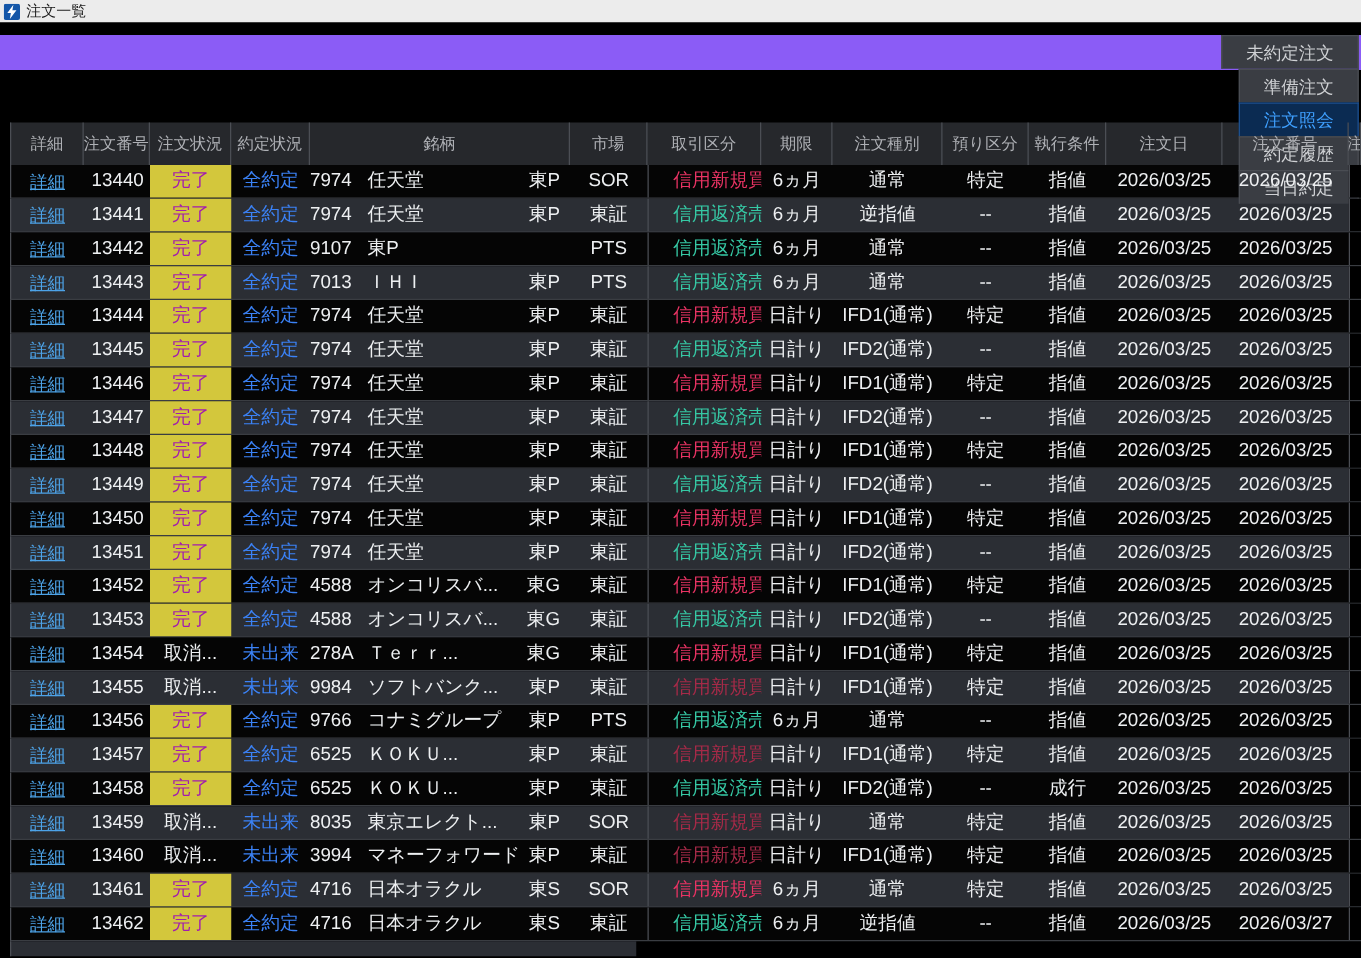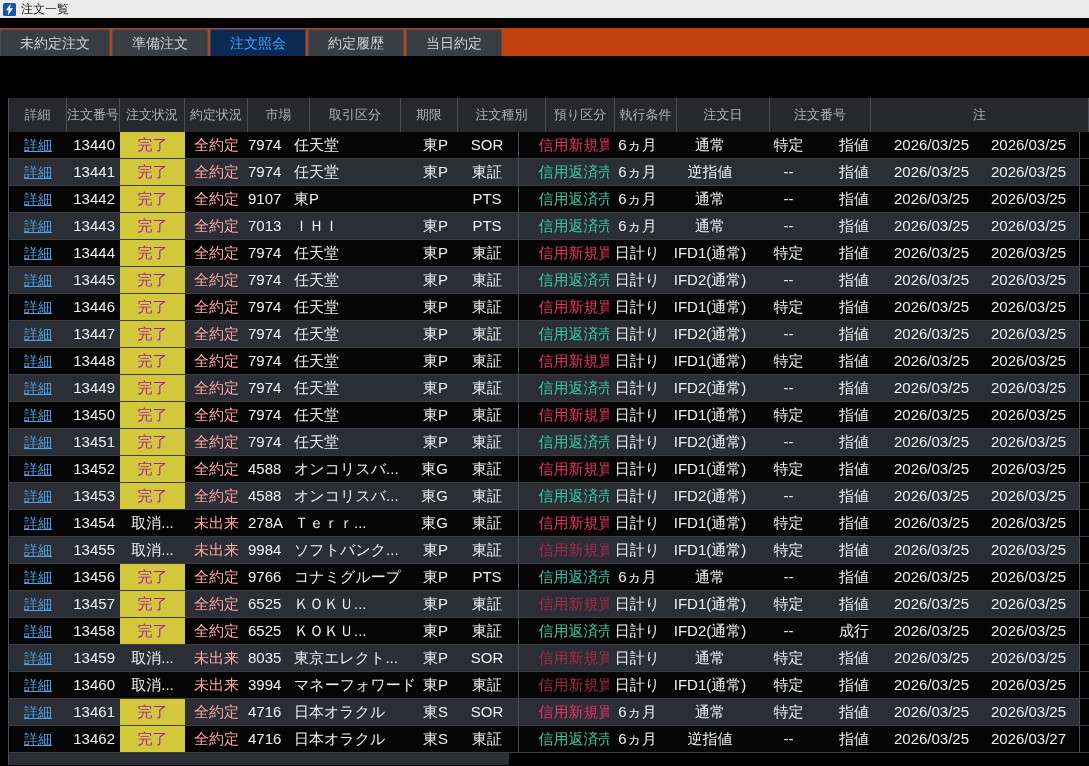--- a/index.html
+++ b/index.html
@@ -9,21 +9,21 @@
 
   
   .titlebar { height:18px; background:#ececec; display:flex; align-items:center;
               padding-left:3px; gap:5px; }
   .titlebar .app-icon { width:13px; height:13px; display:block; }
   .titlebar .title { font-size:12px; color:#1c1c1c; }
 
   .strip { height:10px; background:#000; }
 
   
-  .tabbar { height:28px; background:#c2410c; display:flex; align-items:flex-end; }
+  .tabbar { height:28px; background:#8b5cf6; display:flex; align-items:flex-end;flex-direction:column; }
   .tab { height:27px; line-height:26px; padding:0 19px; font-size:14px;
          background:#3a3d43; color:#cfd1d4; margin-right:2px; cursor:default;
          border:1px solid #4a4d53; border-bottom:none; }
   .tab.active { background:#0b2b52; color:#3fa0ff; border-color:#1c4f8e; }
 
   .gap { height:42px; background:#000; }
 
   
   .table { padding-left:8px; }
   .thead { display:flex; height:34px; background:#26282c; color:#aeb0b5;
@@ -49,21 +49,21 @@
   .cell.c-trade { border-left:1px solid #4b4e54;padding-left:24px; }
   .cell.c-extra { border-left:1px solid #4b4e54; background:#000; }
 
   .code { width:46px; flex:none; }
   .sname { flex:1; overflow:hidden; }
   .seg { flex:none; padding-right:8px; }
 
   a.detail-link { color:#4da3e8; text-decoration:underline; font-size:14px; cursor:pointer; }
 
   .cell.c-status.done { background:#d3c73c; color:#a21caf; }
-  .fillc { color:#fca5a5; }
+  .fillc { color:#3b82f6; }
 
   .trade-buy { color:#e83363; }
   .trade-buy-dim { color:#a62a48; }
   .trade-sell { color:#36c9a5; }
 
   .partial { height:12px; width:501px; background:#2b2e34; border-left:1px solid #4b4e54; }
 </style>
 </head>
 <body>
 
@@ -91,20 +91,21 @@
 
   <div class="table">
     <div class="thead">
       <div class="th c-detail">詳細</div>
       <div class="th c-ono right">
         <span>注文番号</span>
           <span class="sort">↑</span>
       </div>
       <div class="th c-status">注文状況</div>
       <div class="th c-fill">約定状況</div>
+      <div class="th c-name">銘柄</div>
       <div class="th c-mkt">市場</div>
       <div class="th c-trade">取引区分</div>
       <div class="th c-term">期限</div>
       <div class="th c-kind">注文種別</div>
       <div class="th c-acct">預り区分</div>
       <div class="th c-cond">執行条件</div>
       <div class="th c-date">注文日</div>
       <div class="th c-period">注文番号</div>
       <div class="th c-extra">注</div>
     </div>

